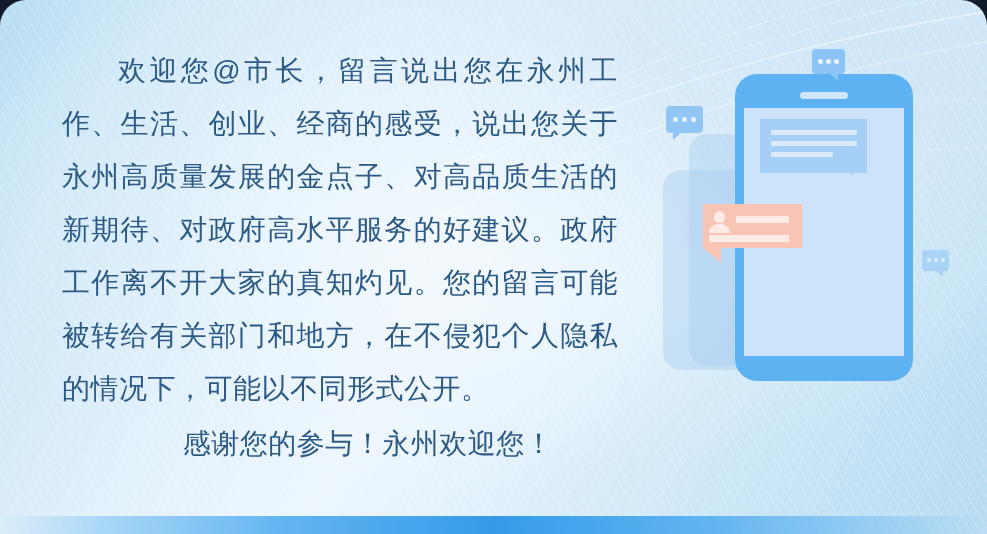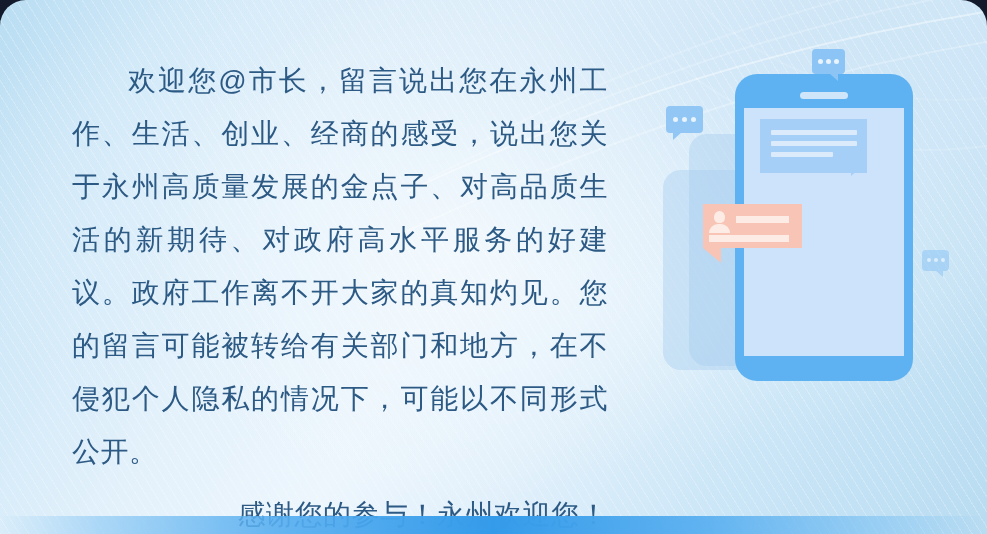--- a/index.html
+++ b/index.html
@@ -78,26 +78,26 @@
     width: 556px;
     color: #2c5a84;
     font-size: 28px;
     line-height: 53px;
     letter-spacing: .5px;
     font-weight: 400;
     text-align: justify;
     text-justify: inter-character;
   }
   #notice-text p {
-    margin: 10px;
+    margin: 0;
     text-indent: 2em;
   }
   #notice-text p.closing {
     margin-top: 2px;
-    text-align: right;
+    text-align: center;
   }
 
   
   #illustration {
     position: absolute;
     left: 645px;
     top: 28px;
     width: 342px;
     height: 420px;
   }

